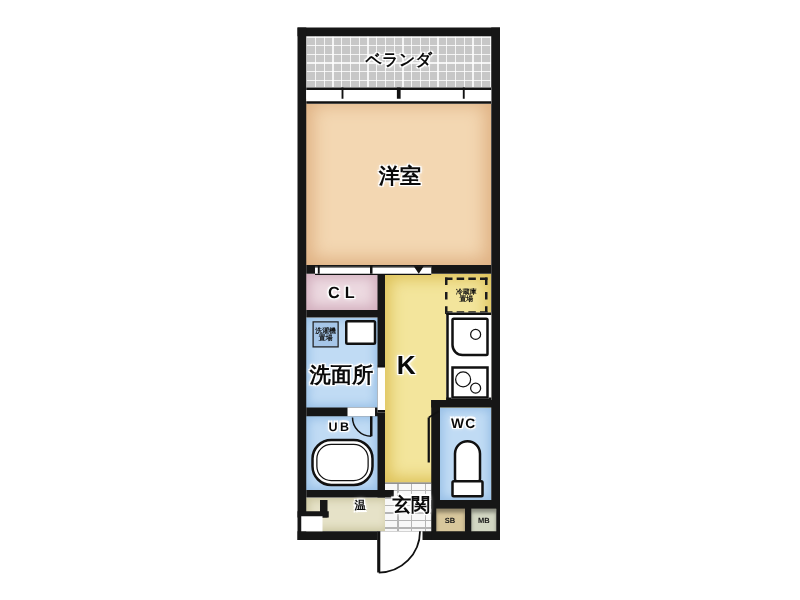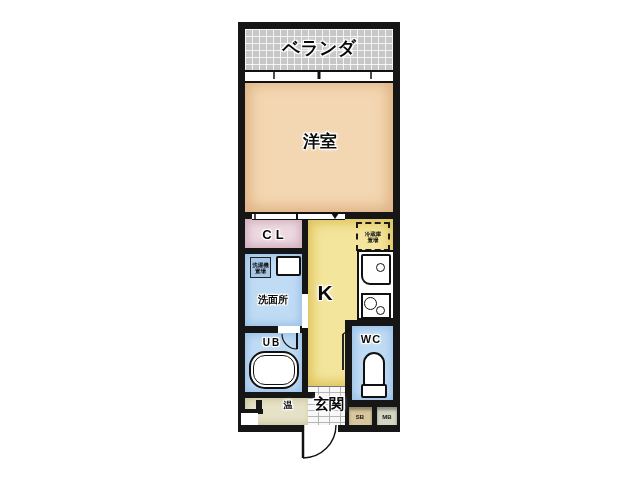--- a/index.html
+++ b/index.html
@@ -115,24 +115,24 @@
     <line x1="343" y1="334" x2="351" y2="329" stroke="#111" stroke-width="1.2"></line>
 
     <line x1="319" y1="70" x2="319" y2="79" stroke="#111" stroke-width="3"></line>
     <line x1="274" y1="70" x2="274" y2="79" stroke="#111" stroke-width="1.5"></line>
     <line x1="371" y1="70" x2="371" y2="79" stroke="#111" stroke-width="1.5"></line>
     <line x1="297" y1="212" x2="297" y2="219" stroke="#111" stroke-width="2"></line>
     <line x1="255" y1="212" x2="255" y2="219" stroke="#111" stroke-width="1.5"></line>
     <path d="M 331 213 L 339 213 L 335 219 Z" fill="#111"></path>
   </svg>
 
-  <div class="room-label" style="left:319px;top:48px;font-size:18px;">ベランダ</div>
+  <div class="room-label" style="left:319px;top:48px;font-size:13px;">ベランダ</div>
   <div class="room-label" style="left:320px;top:141px;font-size:17px;">洋室</div>
   <div class="room-label" style="left:275px;top:234px;font-size:13px;letter-spacing:4px;">CL</div>
-  <div class="room-label" style="left:273px;top:300px;font-size:10px;">洗面所</div>
+  <div class="room-label" style="left:273px;top:300px;font-size:17px;">洗面所</div>
   <div class="room-label" style="left:325px;top:293px;font-size:21px;">K</div>
   <div class="room-label" style="left:272px;top:342px;font-size:10px;letter-spacing:2px;">UB</div>
   <div class="room-label" style="left:371px;top:339px;font-size:11px;letter-spacing:1px;">WC</div>
   <div class="room-label" style="left:329px;top:404px;font-size:15px;">玄関</div>
   <div class="room-label" style="left:288px;top:405px;font-size:9px;">温</div>
   <div class="smalllabel" style="left:360px;top:417px;">SB</div>
   <div class="smalllabel" style="left:387px;top:417px;">MB</div>
 
 </div>
 

